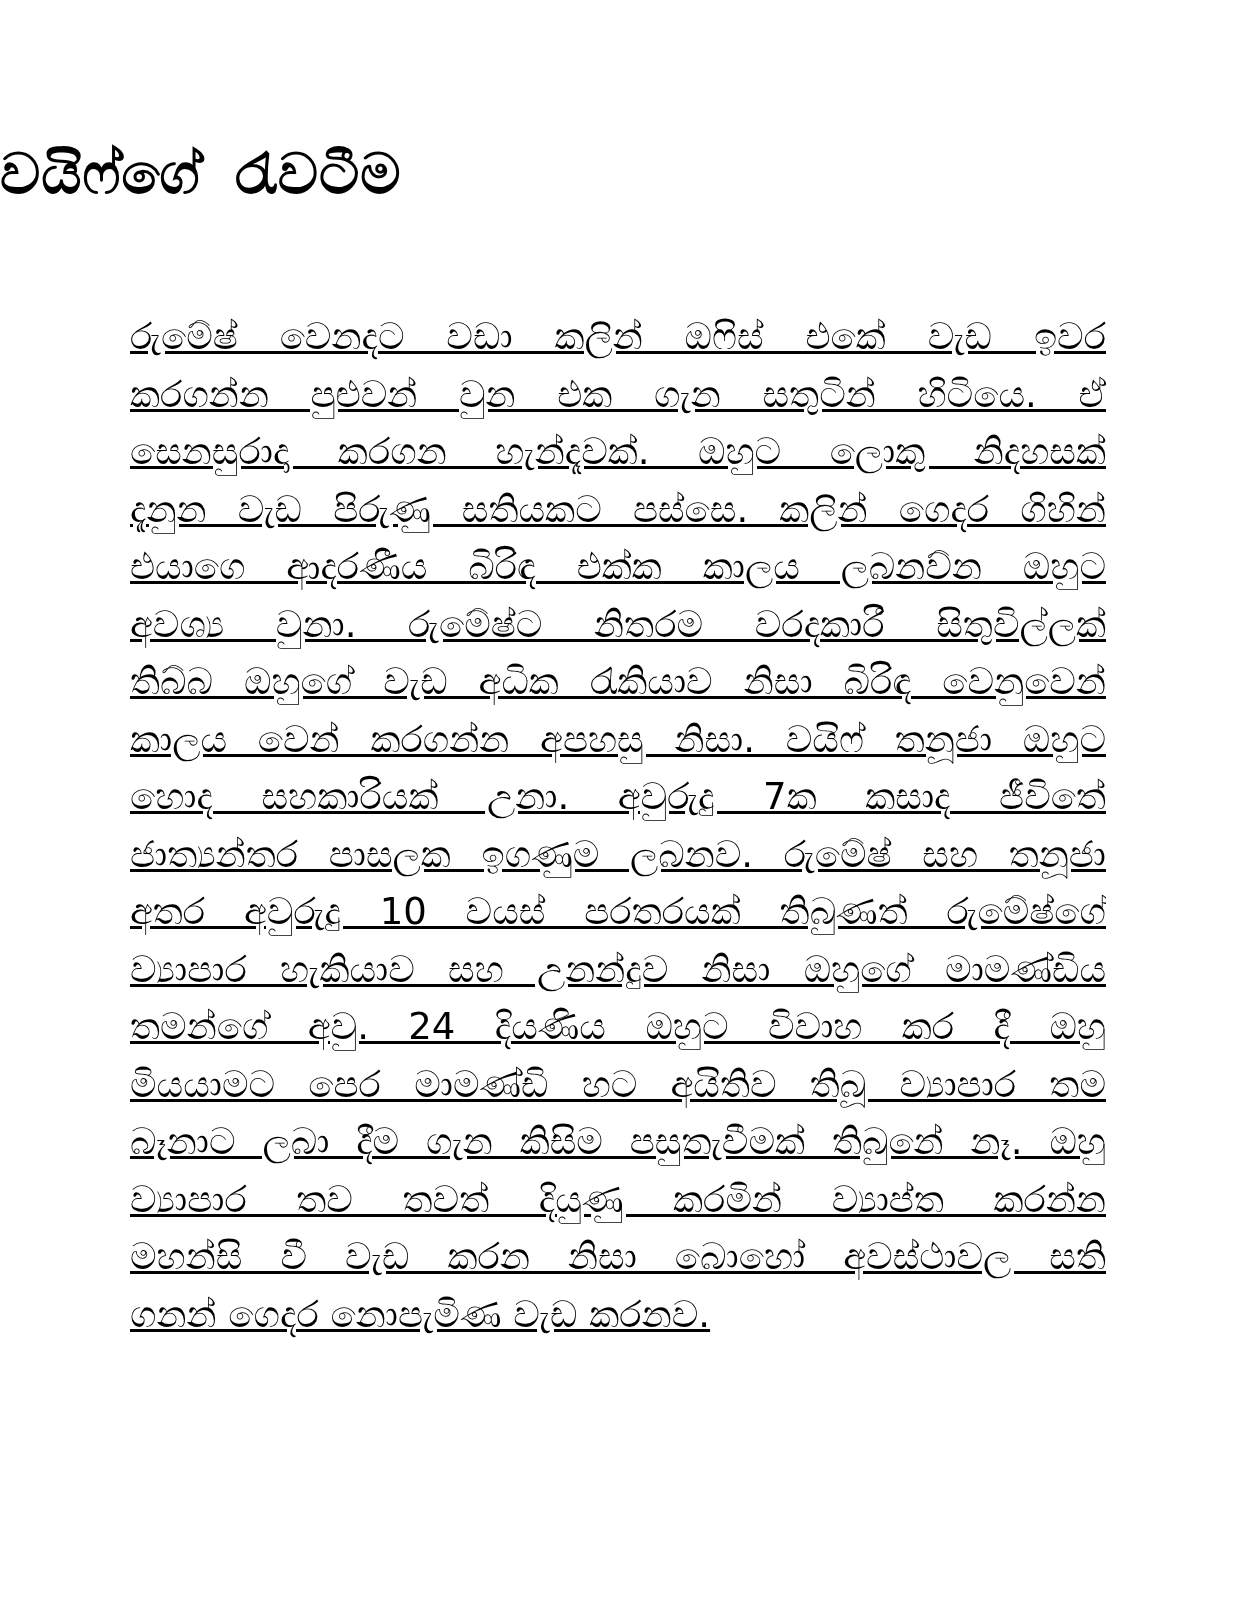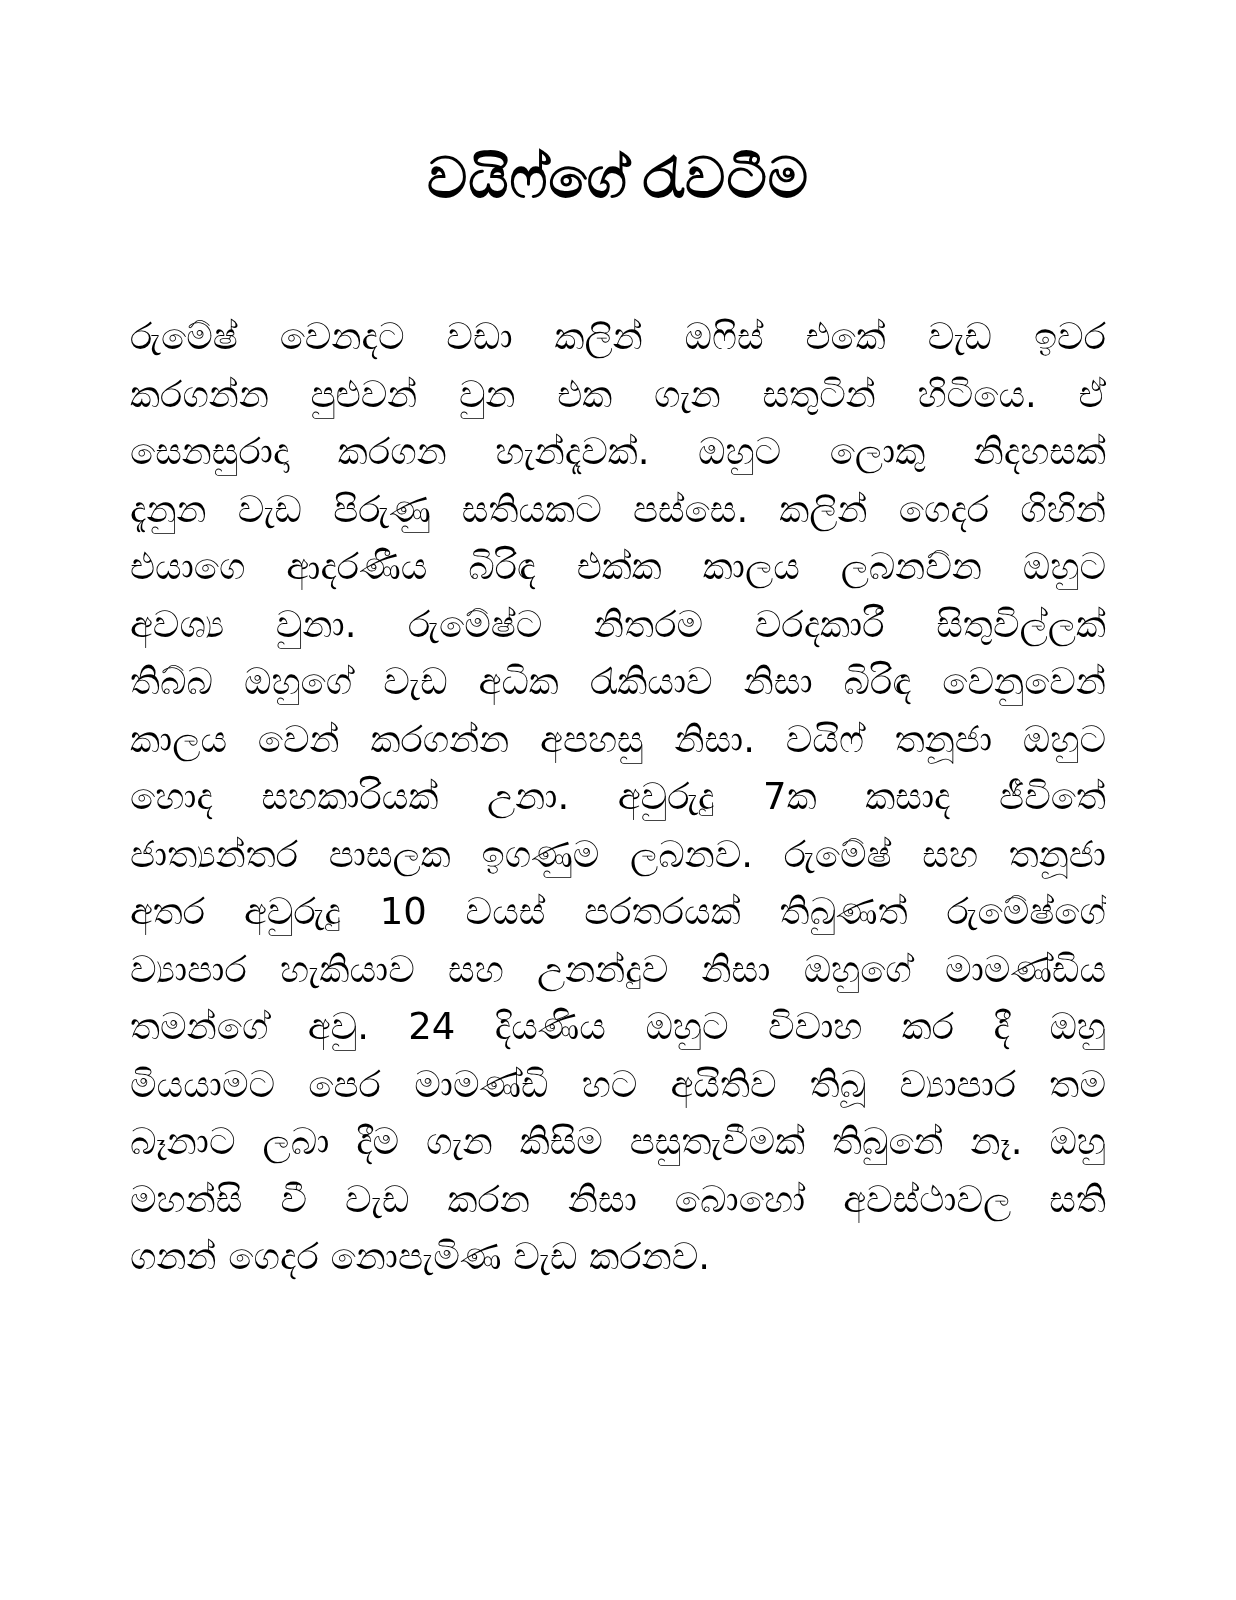--- a/index.html
+++ b/index.html
@@ -12,35 +12,35 @@
     width: 1236px;
     height: 1600px;
     background: #ffffff;
     color: #000000;
     overflow: hidden;
     font-family: "DejaVu Sans", sans-serif;
   }
   .title {
     margin: 0;
     padding-top: 142px;
-    text-align: center;
-    font-family: Liberation Serif, serif;
+    font-family: Liberation Mono, monospace;
     font-weight: 700;
     font-size: 56px;
     line-height: 1.3;
     letter-spacing: 1px;
     color: #000000;
   }
   .content {
     position: absolute;
     left: 130px;
     top: 308px;
     width: 976px;
     font-size: 37px;
     color: #000000;
+    text-decoration: underline;
   }
   .line {
     height: 57.5px;
     line-height: 57.5px;
     text-align: justify;
     text-align-last: justify;
     white-space: normal;
     overflow: hidden;
   }
   .line.last-line {
@@ -63,16 +63,17 @@
       <div class="line">අවශ්‍ය වුනා. රුමේෂ්ට නිතරම වරදකාරී සිතුවිල්ලක්</div>
       <div class="line">තිබ්බ ඔහුගේ වැඩ අධික රැකියාව නිසා බිරිඳ වෙනුවෙන්</div>
       <div class="line">කාලය වෙන් කරගන්න අපහසු නිසා. වයිෆ් තනූජා ඔහුට</div>
       <div class="line">හොද සහකාරියක් උනා. අවුරුදු 7ක කසාද ජීවිතේ</div>
       <div class="line">ජාත්‍යන්තර පාසලක ඉගණුම ලබනව. රුමේෂ් සහ තනූජා</div>
       <div class="line">අතර අවුරුදු 10 වයස් පරතරයක් තිබුණත් රුමේෂ්ගේ</div>
       <div class="line">ව්‍යාපාර හැකියාව සහ උනන්දුව නිසා ඔහුගේ මාමණ්ඩිය</div>
       <div class="line">තමන්ගේ අවු. 24 දියණිය ඔහුට විවාහ කර දී ඔහු</div>
       <div class="line">මියයාමට පෙර මාමණ්ඩි හට අයිතිව තිබූ ව්‍යාපාර තම</div>
       <div class="line">බෑනාට ලබා දීම ගැන කිසිම පසුතැවීමක් තිබුනේ නෑ. ඔහු</div>
+      <div class="line">ව්‍යාපාර තව තවත් දියුණු කරමින් ව්‍යාප්ත කරන්න</div>
       <div class="line">මහන්සි වී වැඩ කරන නිසා බොහෝ අවස්ථාවල සති</div>
       <div class="line last-line">ගනන් ගෙදර නොපැමිණ වැඩ කරනව.</div>
     </div>
 </div>
 
 </body></html>

